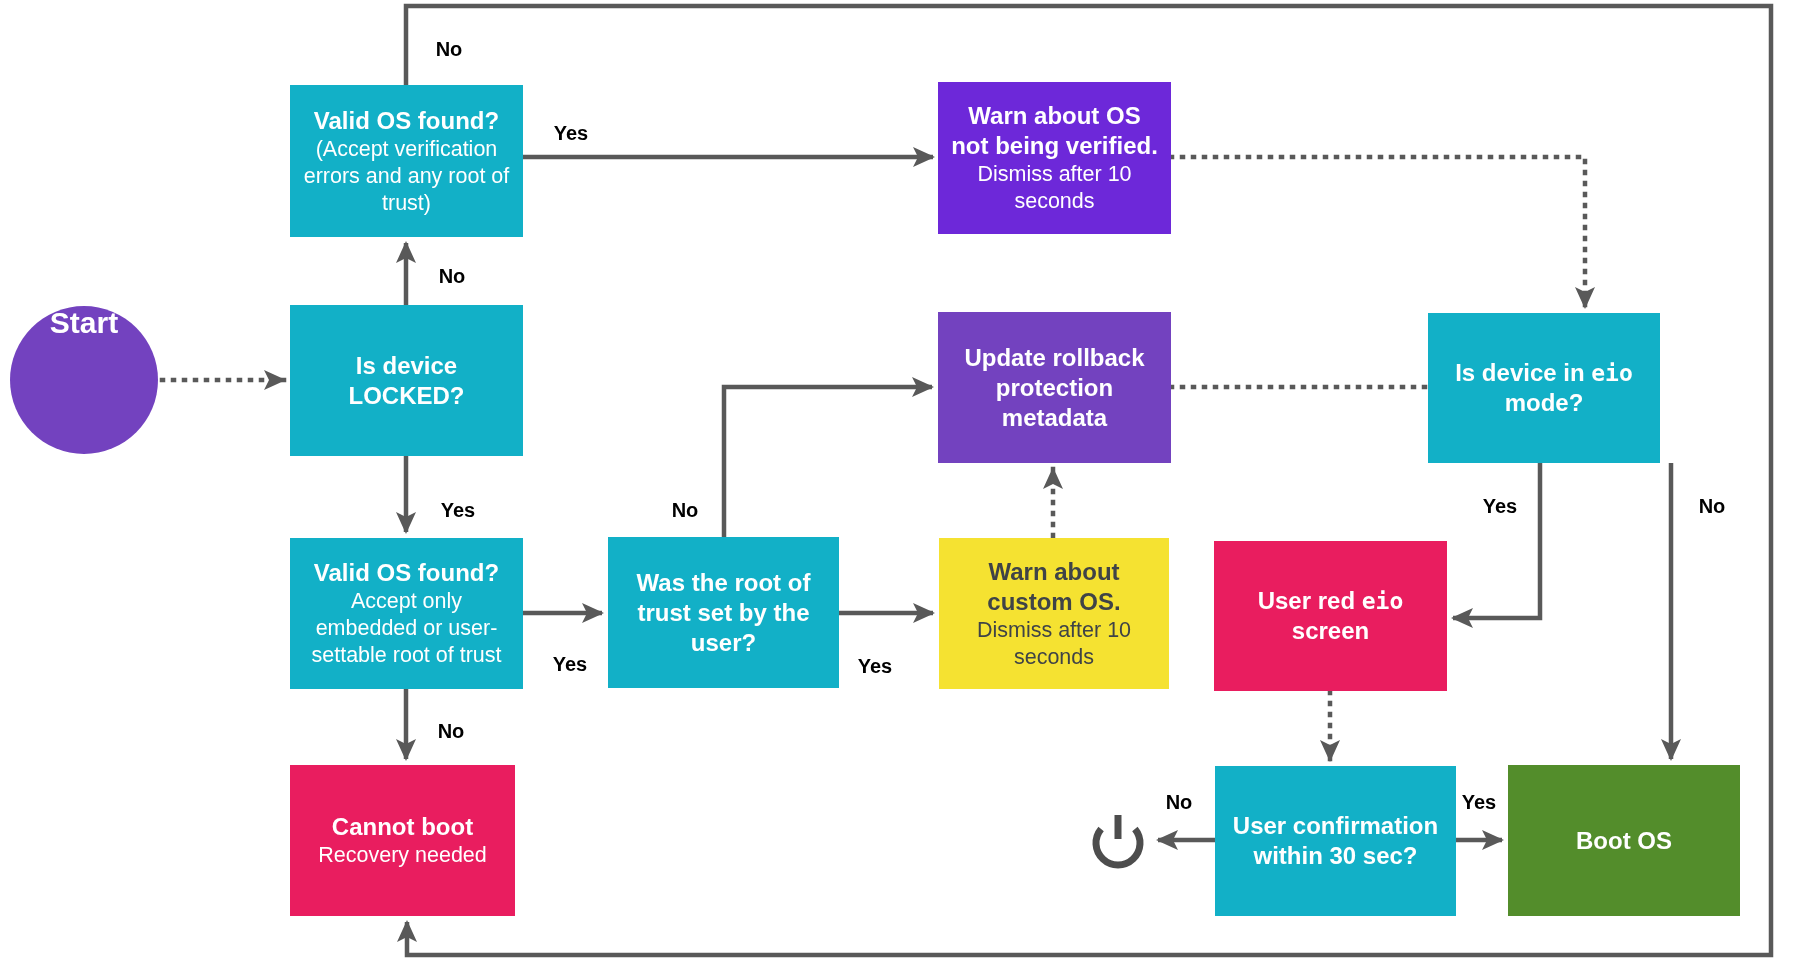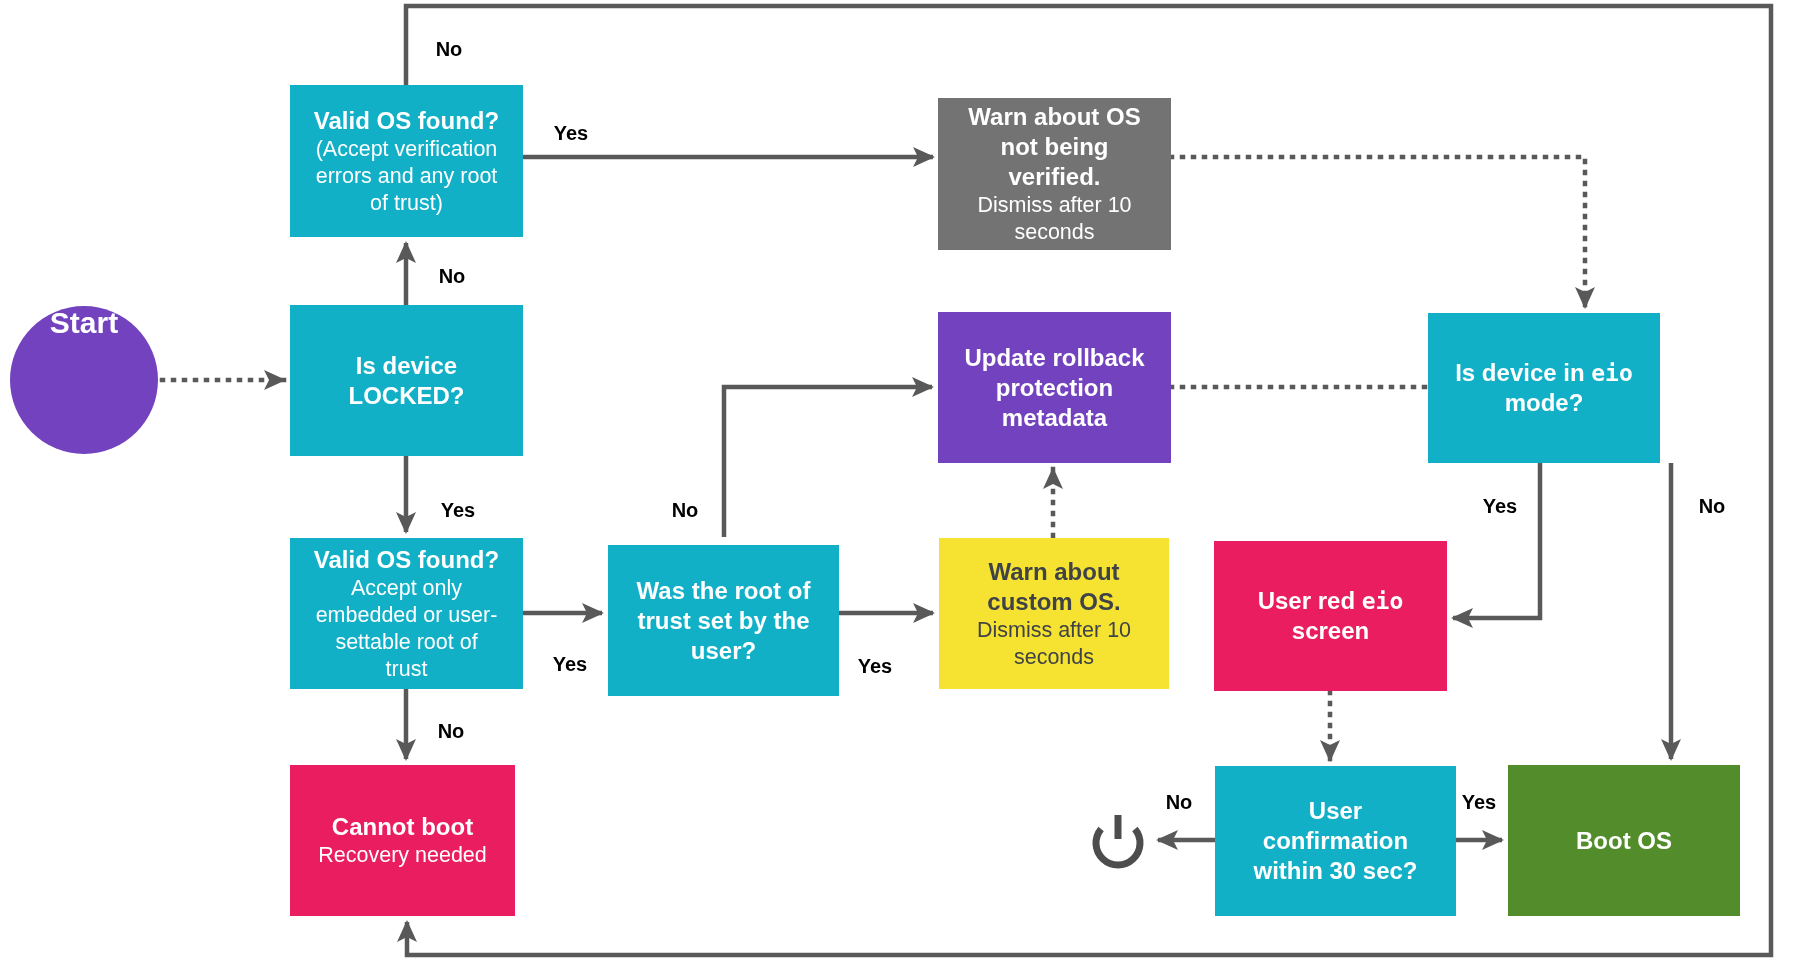--- a/index.html
+++ b/index.html
@@ -9,28 +9,28 @@
     background:#ffffff;
     font-family:"Liberation Sans", sans-serif;
     overflow:hidden;
   }
   #edges{position:absolute;left:0;top:0;width:1796px;height:971px;}
   .edge{fill:none;stroke:#595959;stroke-width:4.5;}
   .edge.dotted{stroke-dasharray:1 10;stroke-linecap:square;}
   .node{
     position:absolute;
     display:flex;flex-direction:column;align-items:center;justify-content:center;
-    text-align:center;box-sizing:border-box;padding:4px 23px;
+    text-align:center;box-sizing:border-box;padding:4px 10px;
   }
   .node .t{font-size:24px;font-weight:700;line-height:30px;color:#ffffff;}
   .node .s{font-size:21.5px;font-weight:400;line-height:27px;color:#ffffff;}
   .node .mono{font-family:"DejaVu Sans Mono", monospace;font-size:23px;}
   .cyan{background:#12b0c7;}
   .purple{background:#7342bf;}
-  .orange{background:#737373;margin-top:16px;}
+  .orange{background:#6d28d9;}
   .yellow{background:#f5e231;}
   .yellow .t,.yellow .s{color:#3f4347;}
   .pink{background:#e91d5f;}
   .green{background:#538d2b;}
   .start-circle{
     position:absolute;left:10px;top:306px;width:148px;height:148px;
     border-radius:50%;background:#7342bf;
     display:flex;align-items:flex-start;justify-content:center;
     color:#ffffff;font-size:30px;font-weight:700;
   }
@@ -91,21 +91,21 @@
     <span class="t">Update rollback protection metadata</span>
   </div>
   <div class="node cyan" style="left:1428px;top:313px;width:232px;height:150px;">
     <span class="t"><span>Is device in </span><span class="mono">eio</span><span> mode?</span></span>
   </div>
 
   <div class="node cyan" style="left:290px;top:538px;width:233px;height:151px;">
     <span class="t">Valid OS found?</span>
     <span class="s">Accept only embedded or user-settable root of trust</span>
   </div>
-  <div class="node cyan" style="left:608px;top:537px;width:231px;height:151px;margin-top:8px;">
+  <div class="node cyan" style="left:608px;top:537px;width:231px;height:151px;">
     <span class="t">Was the root of trust set by the user?</span>
   </div>
   <div class="node yellow" style="left:939px;top:538px;width:230px;height:151px;">
     <span class="t">Warn about custom OS.</span>
     <span class="s">Dismiss after 10 seconds</span>
   </div>
   <div class="node pink" style="left:1214px;top:541px;width:233px;height:150px;">
     <span class="t"><span>User red </span><span class="mono">eio</span><span> screen</span></span>
   </div>
 

